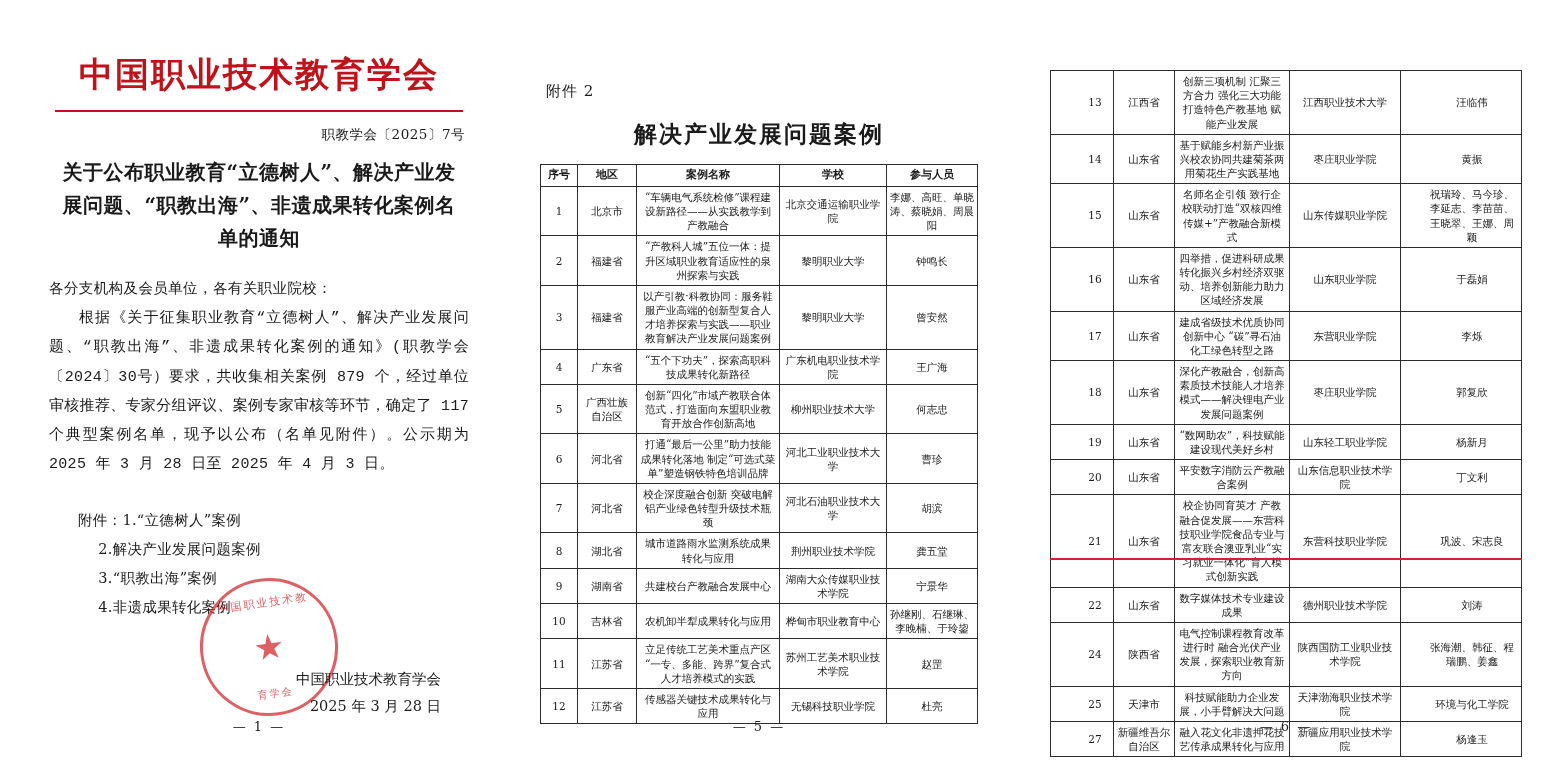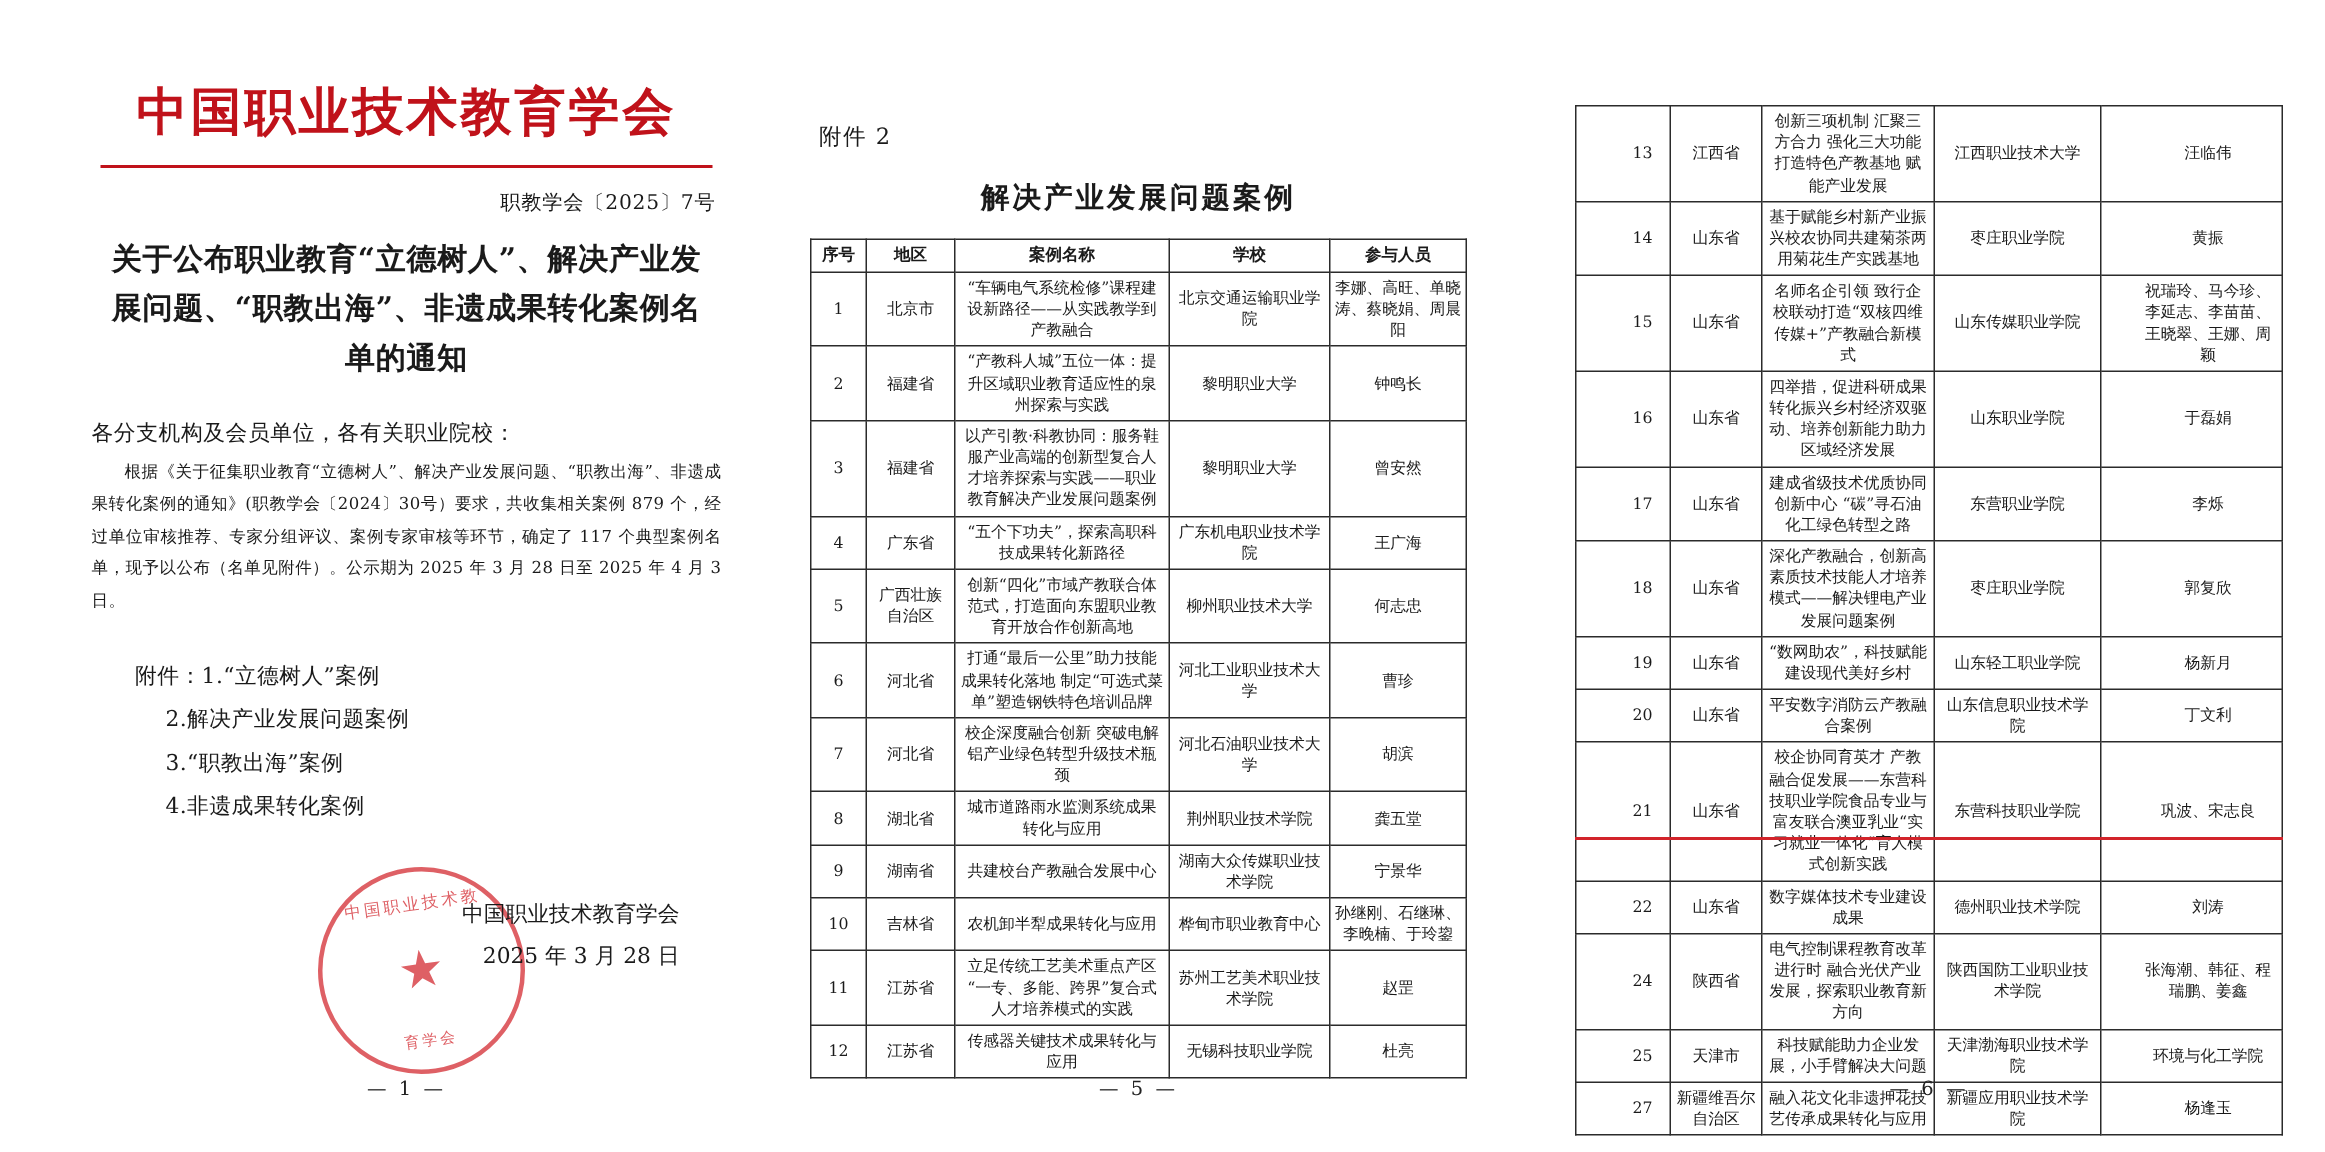--- a/index.html
+++ b/index.html
@@ -11,21 +11,21 @@
     overflow:hidden;
   }
   .page{
     position:absolute;
     top:0;
     height:768px;
     box-sizing:border-box;
   }
 
   
-  #page1{left:16px;width:510px;padding:30px 45px 0 45px;}
+  #page1{left:4px;width:510px;padding:30px 45px 0 45px;}
   .letterhead{
     text-align:center;
     color:#c0121a;
     font-family:"DejaVu Sans","Liberation Sans",sans-serif;
     font-weight:bold;
     font-size:34px;
     letter-spacing:2px;
     margin-top:22px;
   }
   .letterhead-rule{
@@ -45,26 +45,27 @@
     line-height:1.65;
     margin:12px 6px 0 6px;
     letter-spacing:.5px;
   }
   .salutation{
     font-size:14.5px;
     margin:24px 0 0 0;
     letter-spacing:.4px;
   }
   .body-p{
-    font-size:11px;
+    font-size:15px;
     line-height:1.95;
     text-indent:2em;
     margin:6px 0 0 0;
     text-align:justify;
     letter-spacing:.3px;
+    font-family:Liberation Mono, monospace;
   }
   .attach-block{
     font-size:14.5px;
     line-height:2.0;
     margin-top:26px;
     text-indent:2em;
     letter-spacing:.3px;
   }
   .attach-block .sub{ text-indent:3.4em; display:block; }
   .signature{
@@ -116,21 +117,21 @@
   #page2{left:512px;width:494px;padding:70px 28px 15px 28px;}
   #page3{left:1022px;width:528px;padding:70px 28px 0 28px;}
 
   .attach-label{
     font-size:15px;
     margin:12px 0 0 6px;
     letter-spacing:1px;
   }
   .table-title{
     text-align:center;
-    font-size:19px;
+    font-size:23px;
     font-weight:bold;
     letter-spacing:2px;
     margin:18px 0 14px 0;
   }
   table.casetbl{
     border-collapse:collapse;
     width:100%;
     table-layout:fixed;
     font-size:10.5px;
     line-height:1.35;

